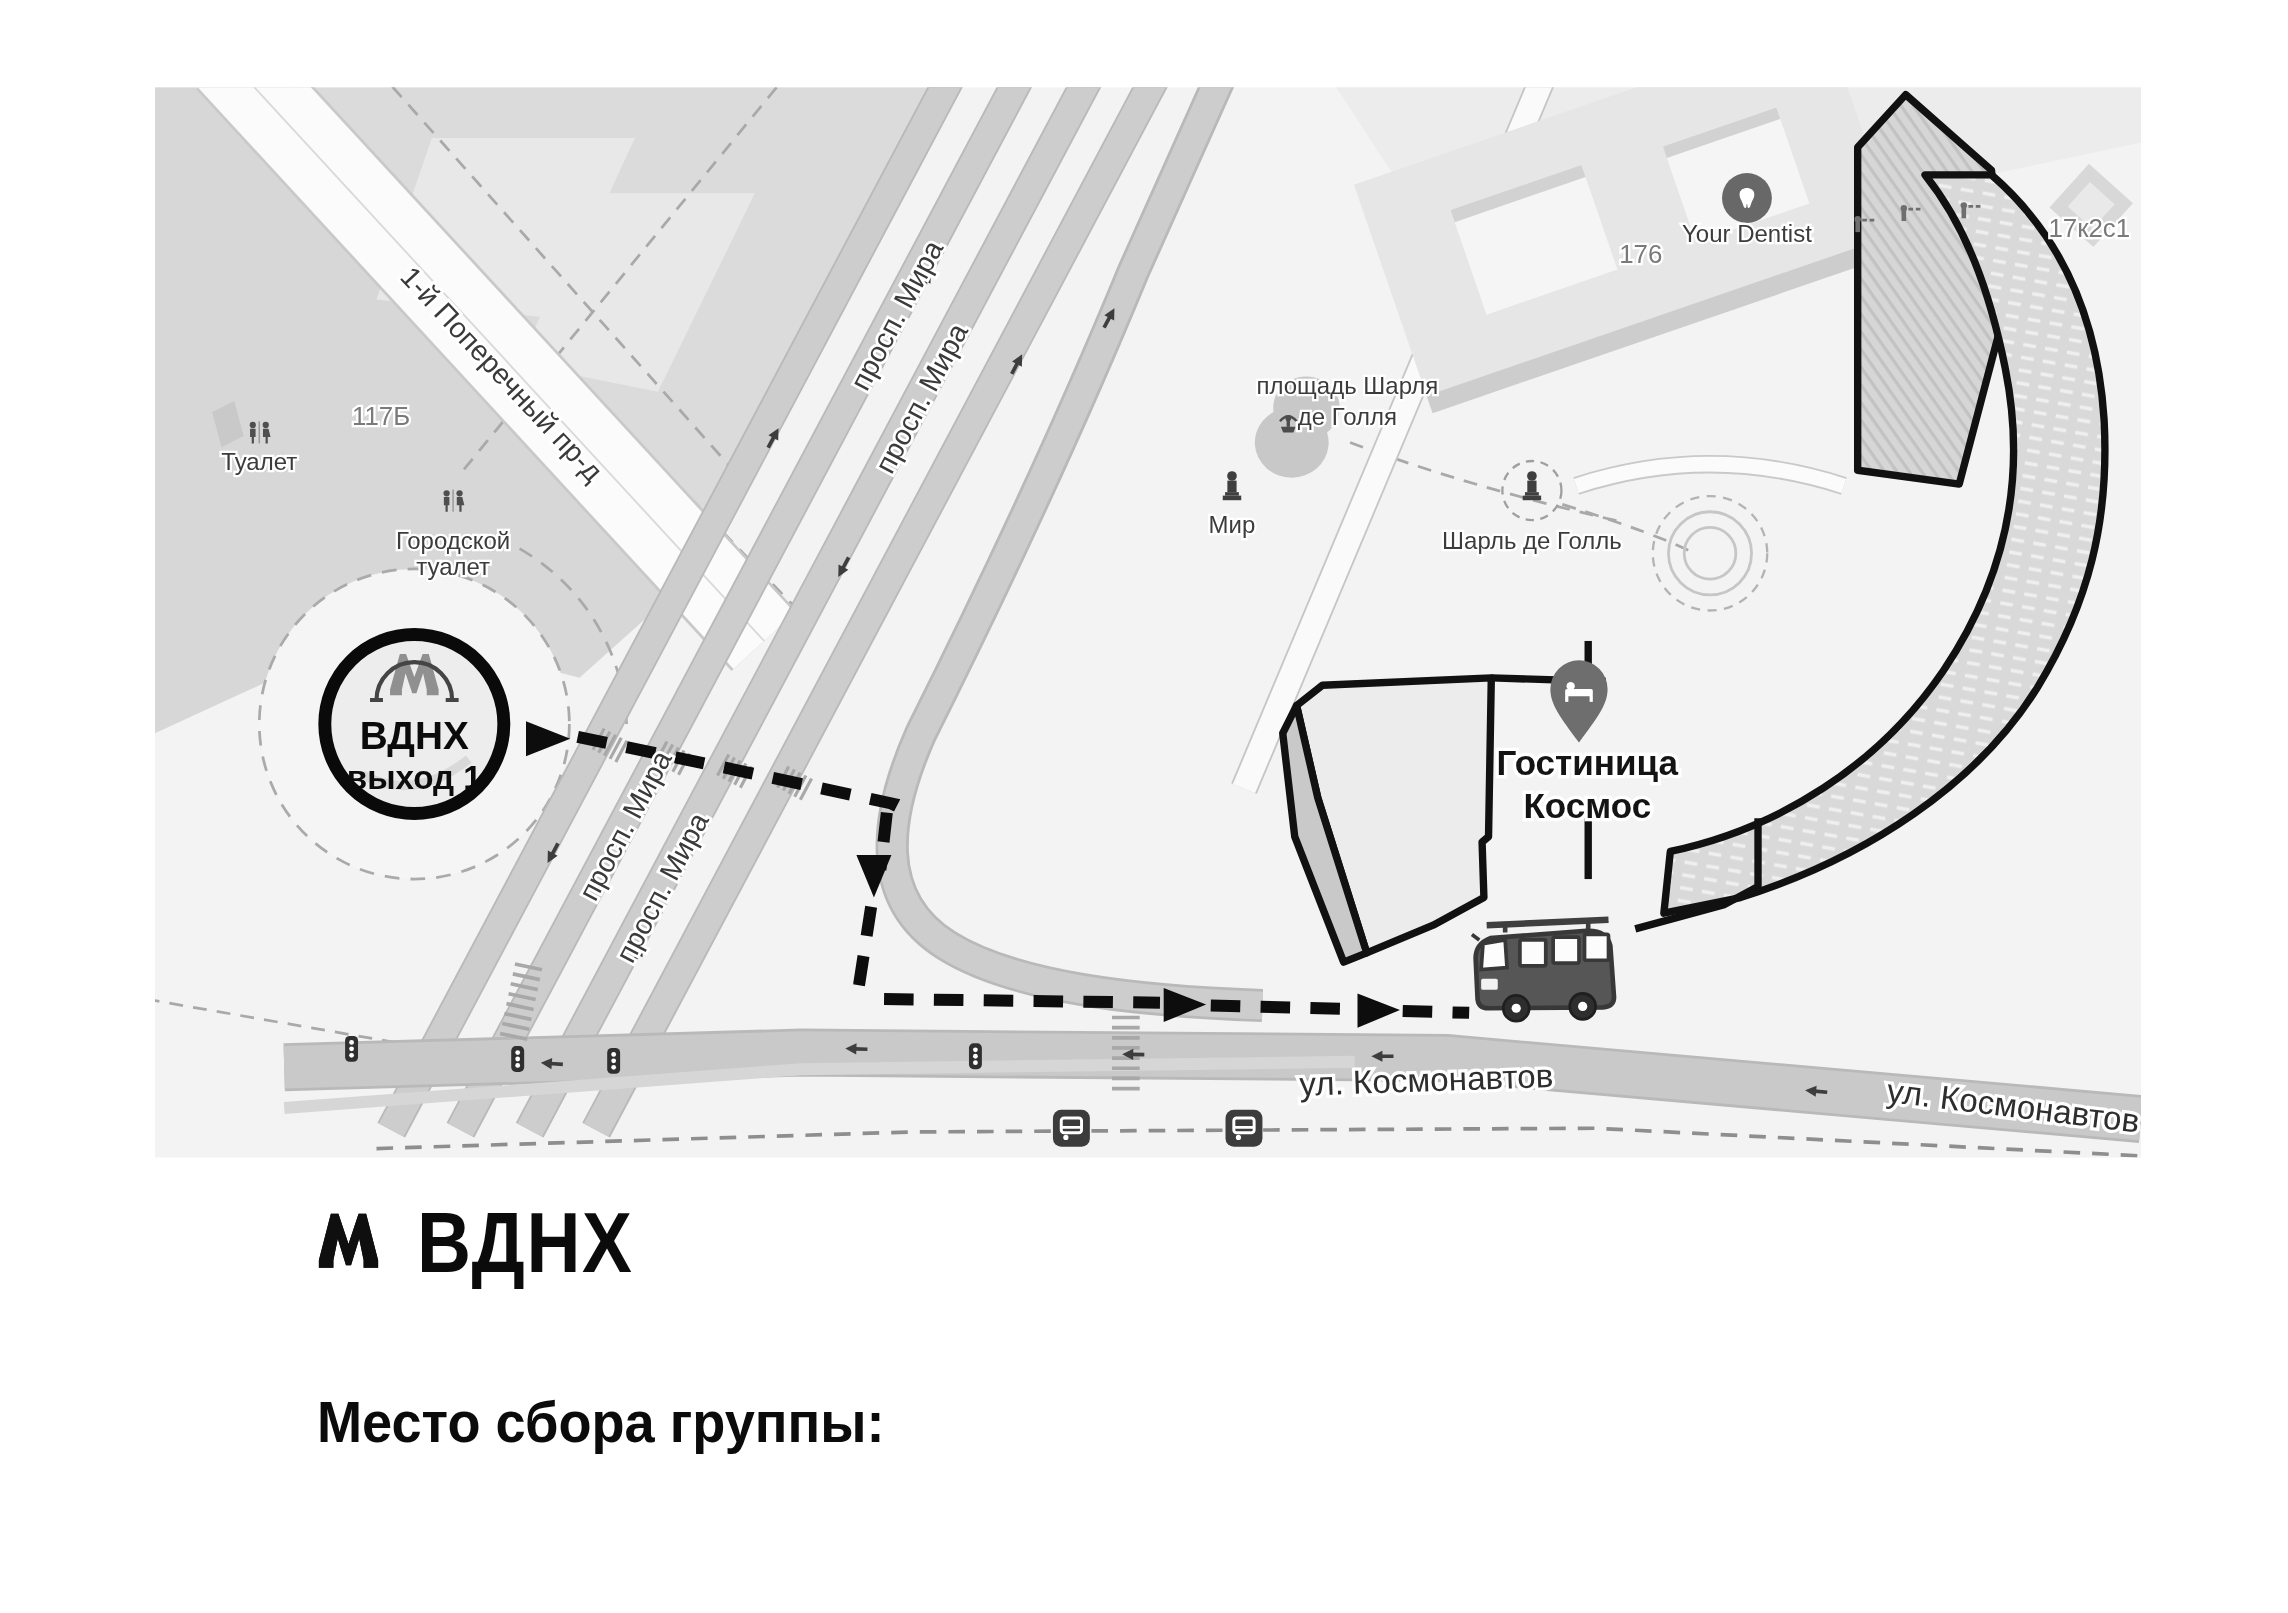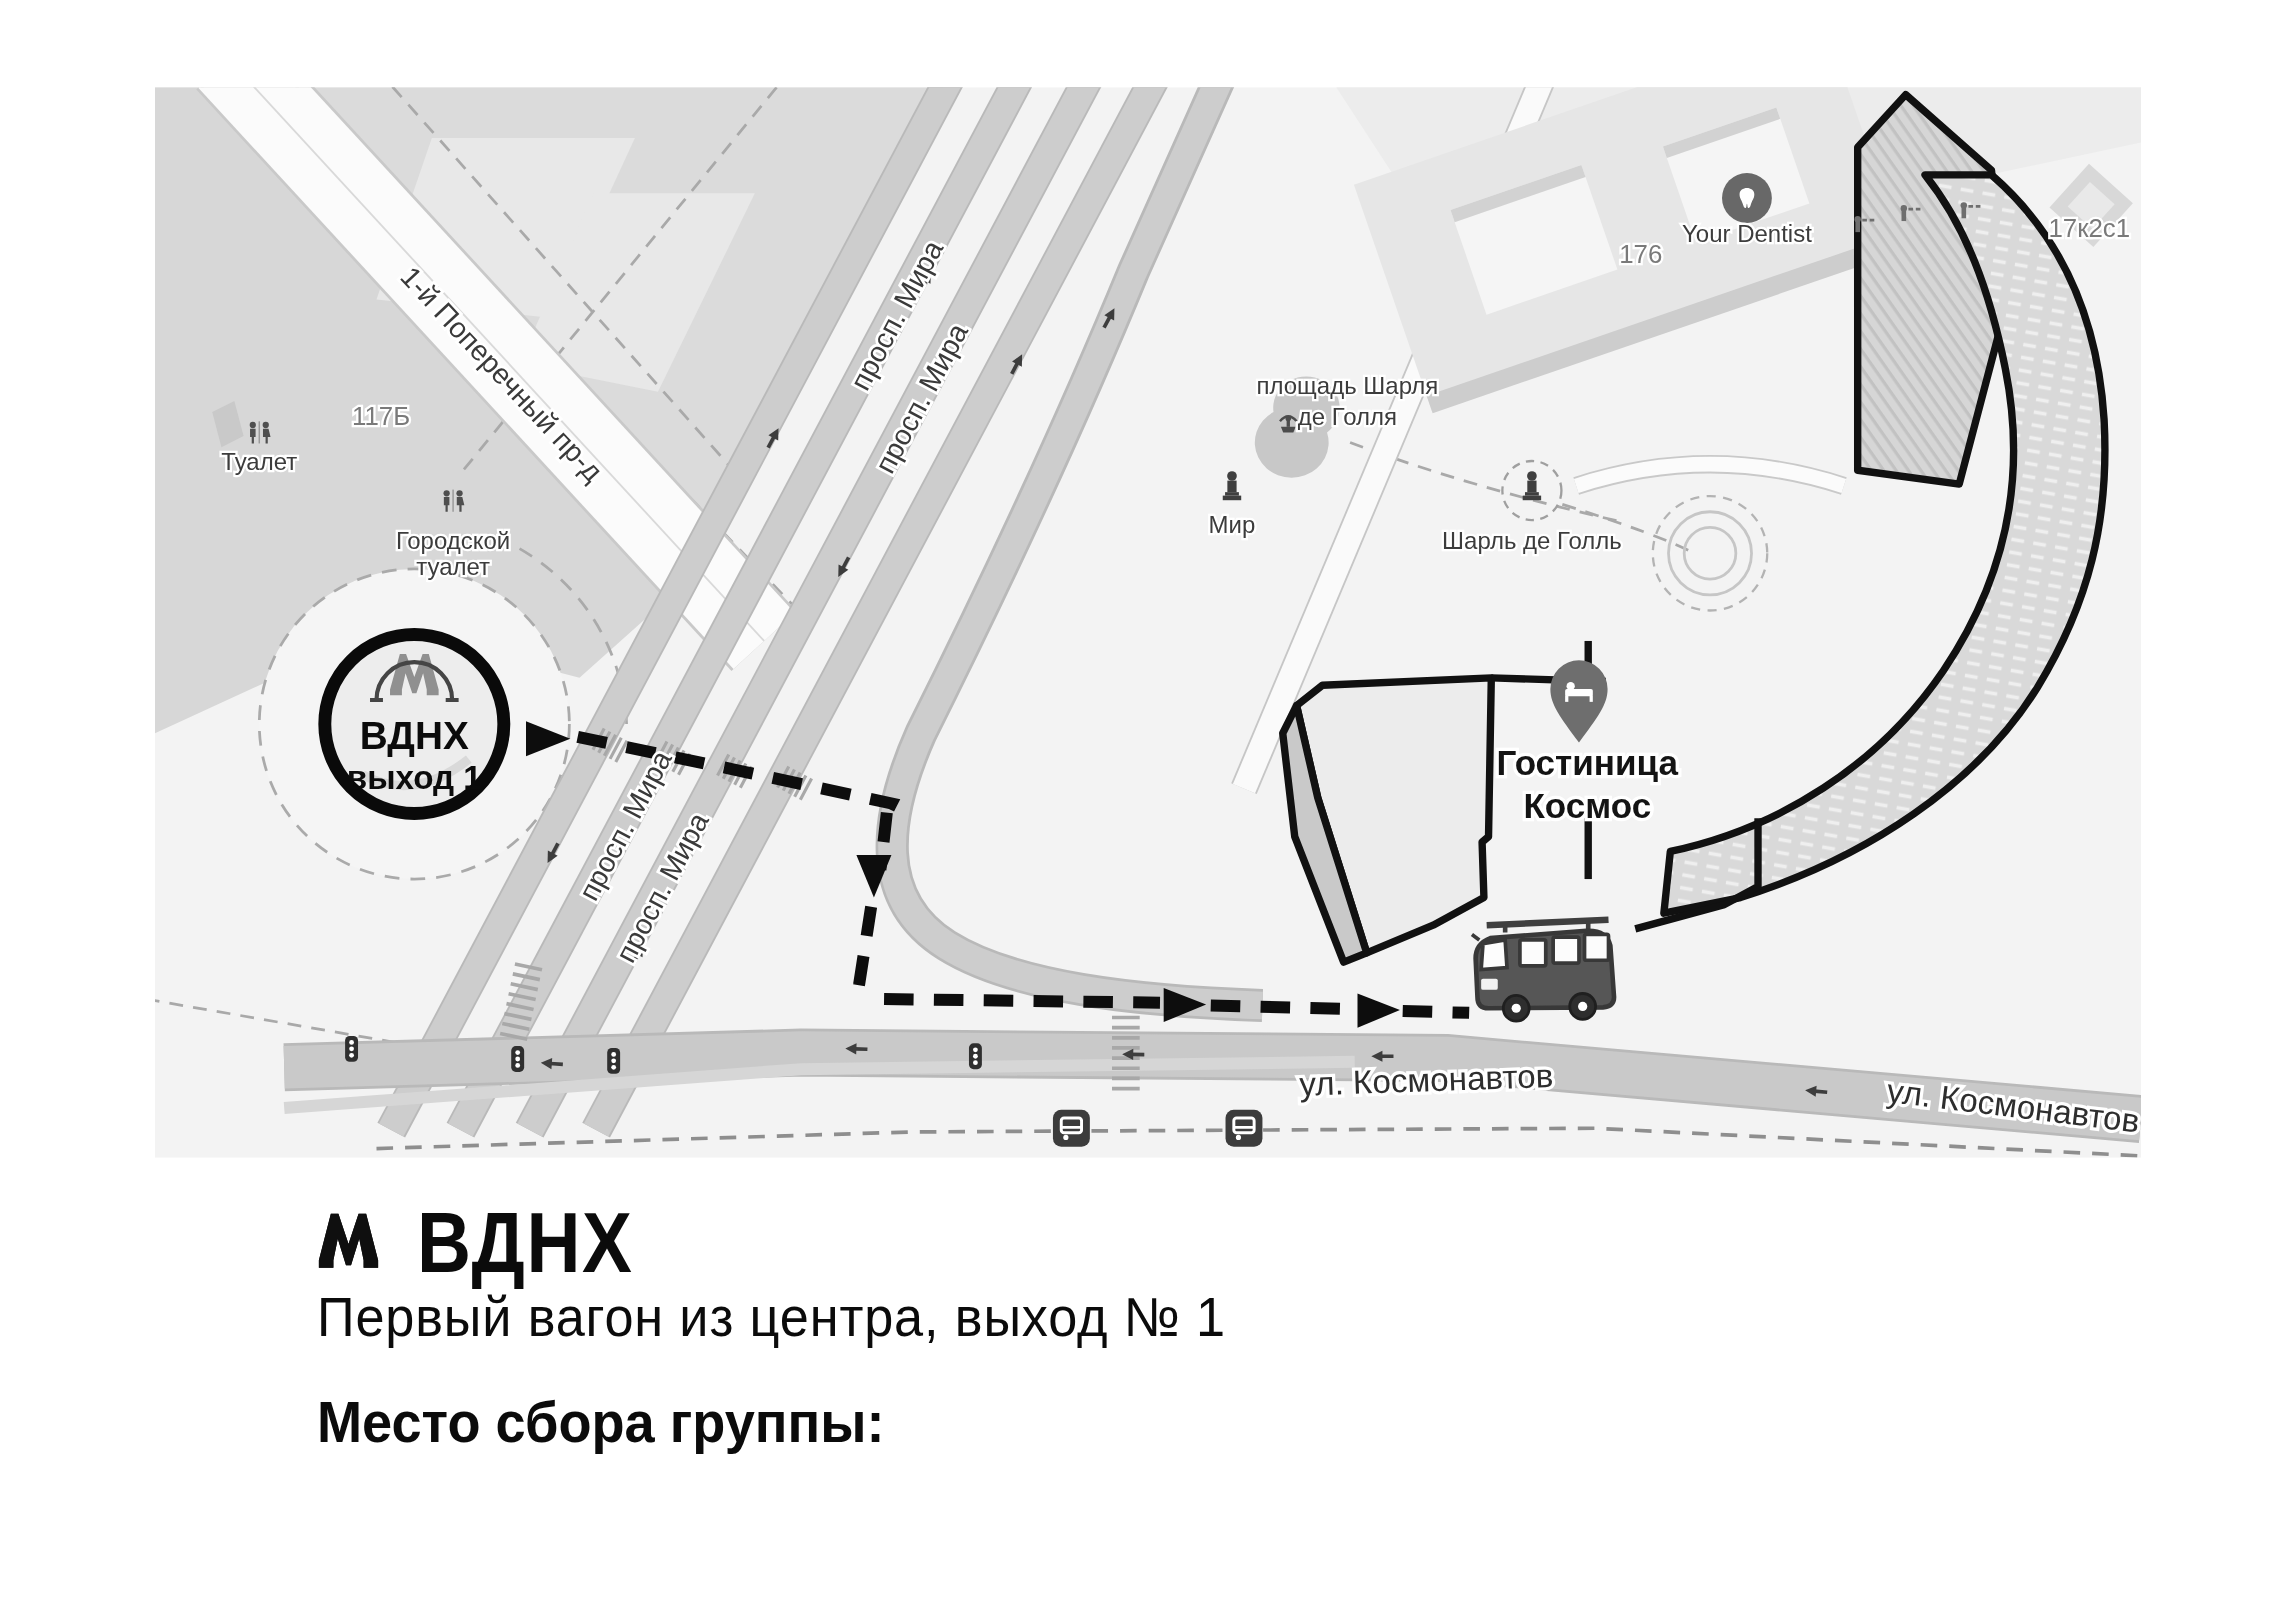--- a/index.html
+++ b/index.html
@@ -325,17 +325,16 @@
       </g>
     </g>
   </svg>
   </div>
 
   <svg class="l-logo" viewBox="0 0 100 90">
     <use href="#mlogo" fill="#0f0f0f"></use>
     <path d="M3,90 L3,78 L22,4 L34,4 L50,52 L66,4 L78,4 L97,78 L97,90 L74,90 L74,78 L67,44 L54,86 L46,86 L33,44 L26,78 L26,90 Z" fill="#0f0f0f"></path>
   </svg>
   <div class="legend l-station"><span class="cond">ВДНХ</span></div>
-  <div class="legend l-sub"><span class="cond">Первый вагон из центра, выход № 1</span></div>
   <div class="legend l-meet-title"><span class="cond">Место сбора группы:</span></div>
 
 </div>
 
 
 </body></html>

